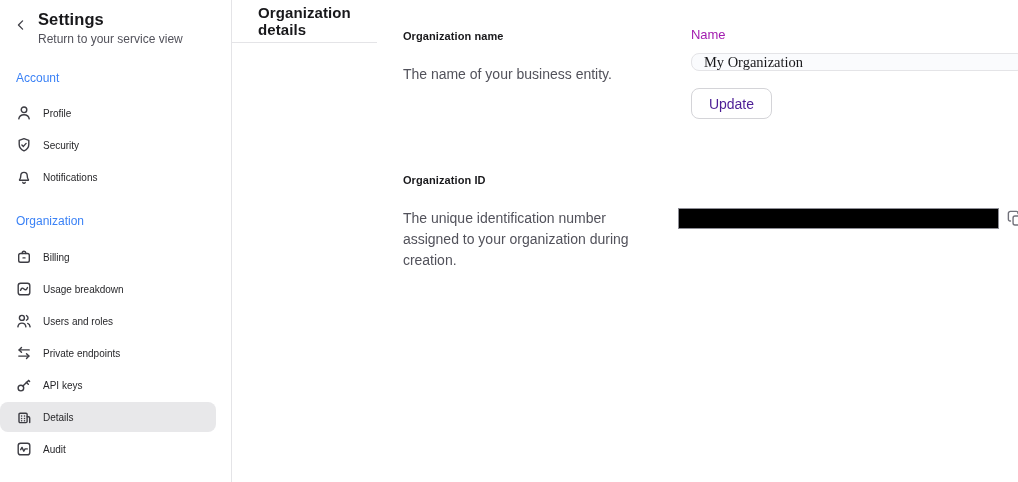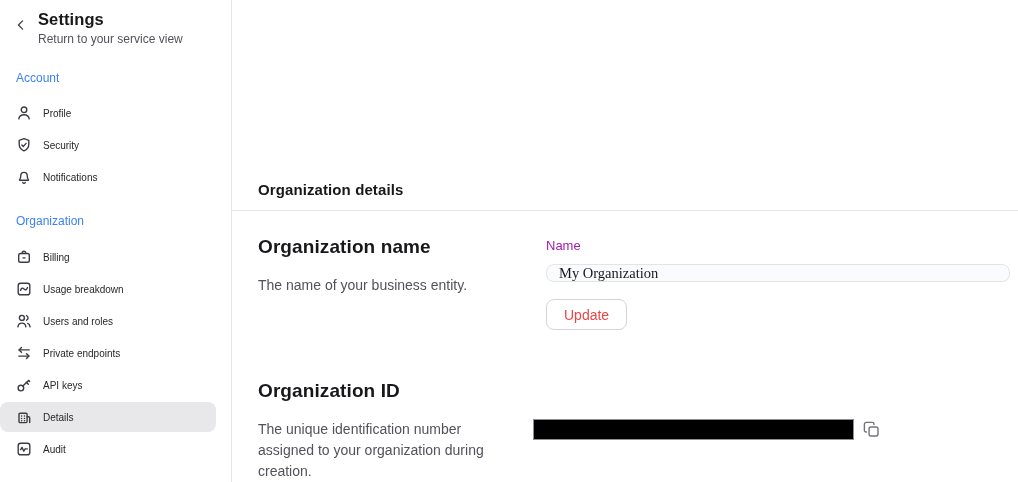--- a/index.html
+++ b/index.html
@@ -35,45 +35,45 @@
     display:flex; align-items:center; gap:11px;
     height:32px; padding:0 16px; margin-right:15px;
     font-size:10px; color:#27272a; cursor:pointer;
     border-radius:8px; background:transparent;
   }
   .nav-item.active { background:#e8e8ea; height:30px; margin-top:1px; margin-bottom:1px; }
   .nav-item .icon { width:16px; height:16px; flex:0 0 16px; color:#3c3c43; display:flex; }
   .nav-item .icon svg { width:16px; height:16px; }
 
   
-  .main { flex:1; display:flex; flex-direction:column; min-width:0;justify-content:flex-end; }
+  .main { flex:1; display:flex; flex-direction:row; min-width:0; }
   .main-header {
     height:43px; flex:0 0 43px; border-bottom:1px solid #e4e4e7;
     display:flex; align-items:center; padding:0 26px;
   }
   .main-title { font-size:15px; font-weight:700; letter-spacing:.1px; }
 
   .content { padding:27px 8px 0 26px; }
   .form-row { display:grid; grid-template-columns:288px 1fr; }
   .form-row + .form-row { margin-top:52px; }
-  .row-heading { font-size:19px; font-weight:700; margin:0; line-height:18px; letter-spacing:.1px; }
+  .row-heading { font-size:11px; font-weight:700; margin:0; line-height:18px; letter-spacing:.1px; }
   .row-desc {
     font-size:14px; color:#52525b; margin:19px 0 0 0; line-height:21px; max-width:252px;
   }
   .field-label { display:block; font-size:13px; color:#a21caf; line-height:15px; }
   .text-input {
     display:block; width:100%; height:18px; margin-top:11px;
     border:1px solid #e4e4e7; border-radius:8px; background:#fafbfd;
     padding:0 12px; font-size:14.5px; color:#18181b;
     font-family:Liberation Serif, serif; outline:none;
   }
   .update-btn {
     margin-top:17px; height:31px; padding:0 17px;
     background:#ffffff; border:1px solid #d4d4d8; border-radius:8px;
-    font-size:14px; color:#ef4444; cursor:pointer;
+    font-size:14px; color:#4c1d95; cursor:pointer;
     font-family:"Liberation Sans", sans-serif;
   }
   .id-value-row { display:flex; align-items:center; gap:8px; margin-top:37px; margin-left:-13px; }
   .redacted-block {
     width:321px; height:21px; background:#000000; border:1px solid #8e8e96;
   }
   .copy-btn {
     width:18px; height:18px; border:none; background:transparent; padding:0;
     color:#71717a; cursor:pointer; display:flex; align-items:center; justify-content:center;
   }

